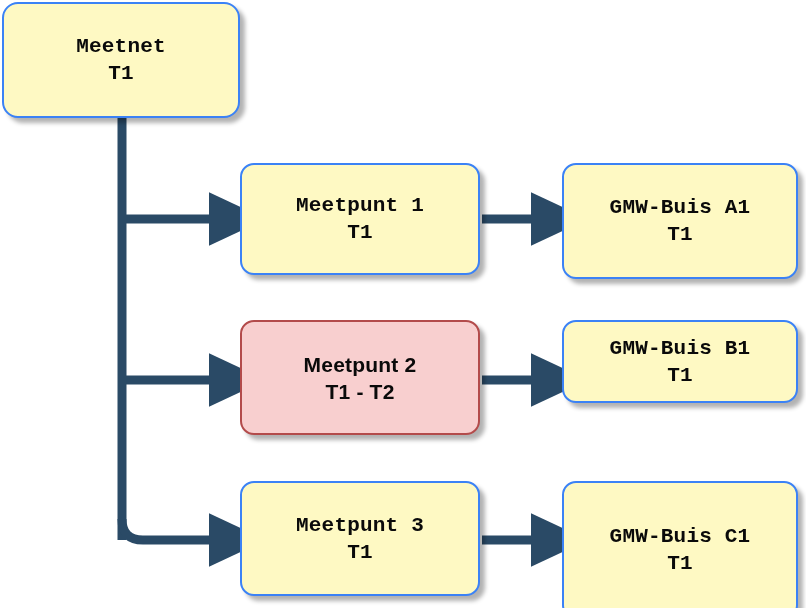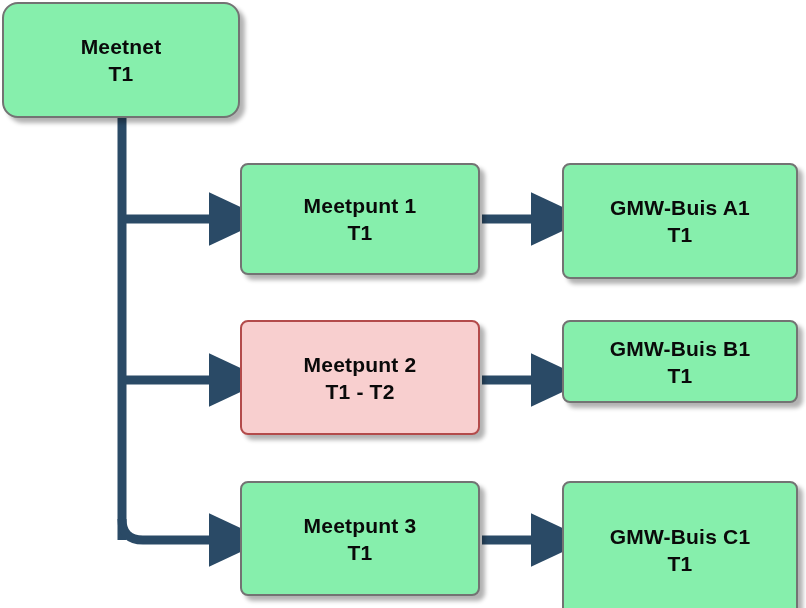--- a/index.html
+++ b/index.html
@@ -24,32 +24,33 @@
     left: 0;
     top: 0;
     width: 806px;
     height: 608px;
     pointer-events: none;
   }
   
   .node {
     position: absolute;
     box-sizing: border-box;
-    border-radius: 8px;
+    border-radius: 14px;
     display: flex;
     flex-direction: column;
     align-items: center;
     justify-content: center;
     text-align: center;
     box-shadow: 5px 5px 4px rgba(0, 0, 0, 0.30);
     z-index: 2;
   }
   .node.blue {
-    background: #86efac;
-    border: 2px solid #737373;
+    background: #fef9c3;
+    border: 2px solid #3b82f6;
+    font-family: Liberation Mono, monospace;
   }
   .node.red {
     background: #f8cfcf;
     border: 2px solid #b34b4b;
     align-items: center;
   }
   .node .line {
     color: #0a0a0a;
     font-weight: bold;
     font-size: 21px;

